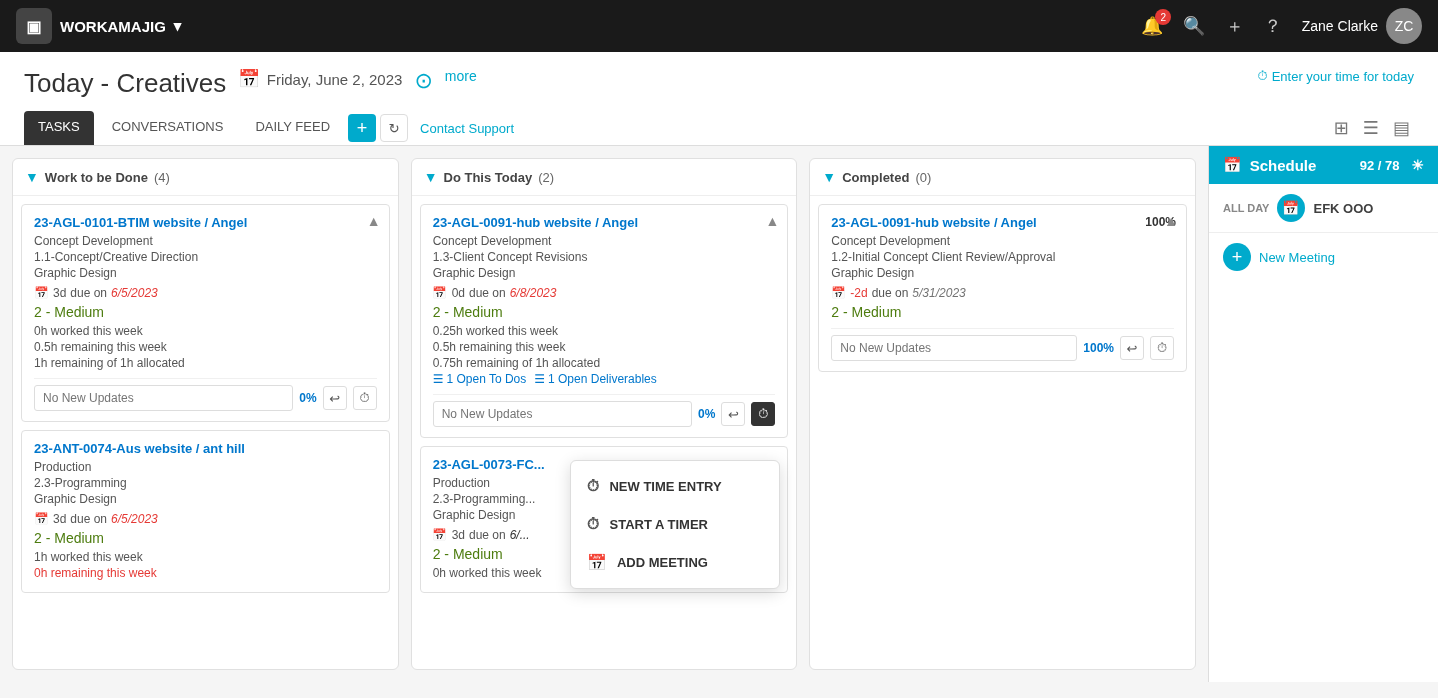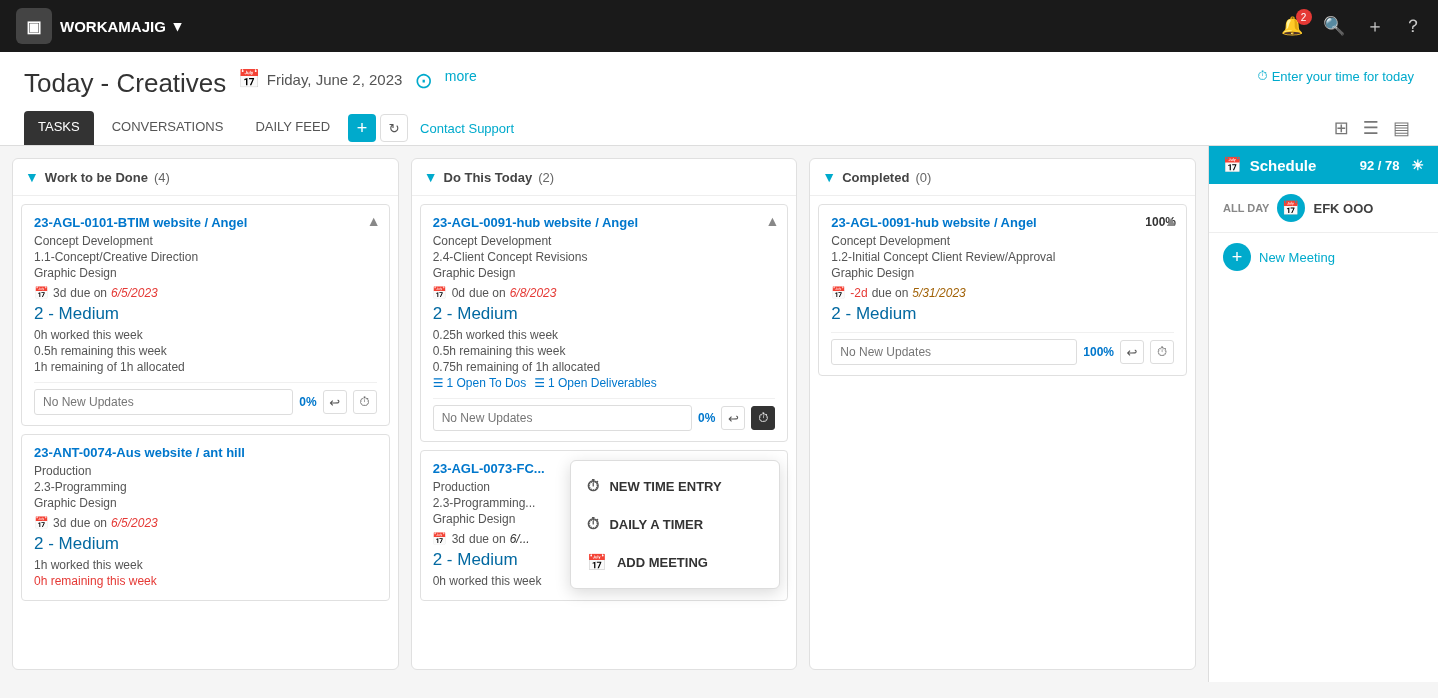--- a/index.html
+++ b/index.html
@@ -48,21 +48,21 @@
     .column-body { overflow-y: auto; flex: 1; padding: 8px; display: flex; flex-direction: column; gap: 8px; }
 
     
     .task-card { border: 1px solid #e0e0e0; border-radius: 4px; padding: 10px 12px; background: #fff; position: relative; }
     .task-card-title { color: #0077cc; font-size: 13px; font-weight: 600; cursor: pointer; margin-bottom: 4px; }
     .task-card-sub { color: #555; font-size: 12px; margin-bottom: 2px; }
     .task-card-dept { color: #555; font-size: 12px; margin-bottom: 6px; }
     .task-meta { display: flex; align-items: center; gap: 4px; font-size: 12px; color: #555; margin-bottom: 4px; }
     .task-meta .due { color: #e53935; font-style: italic; }
     .task-meta .due-ok { color: #333; }
-    .task-priority { font-size: 17px; color: #0369a1; margin-bottom: 4px; }
+    .task-priority { font-size: 14px; color: #4d7c0f; margin-bottom: 4px; }
     .task-time { font-size: 12px; color: #555; margin-bottom: 2px; }
     .task-card-footer { display: flex; align-items: center; gap: 6px; margin-top: 8px; border-top: 1px solid #f0f0f0; padding-top: 6px; }
     .task-card-footer input { flex: 1; border: 1px solid #ddd; border-radius: 3px; padding: 5px 8px; font-size: 12px; color: #999; }
     .task-pct { font-size: 12px; color: #0077cc; font-weight: 600; }
     .task-action-btn { background: none; border: 1px solid #ddd; border-radius: 3px; width: 24px; height: 24px; cursor: pointer; display: flex; align-items: center; justify-content: center; font-size: 13px; color: #555; }
     .task-action-btn.dark { background: #333; color: #fff; border-color: #333; }
     .expand-btn { position: absolute; right: 8px; top: 8px; background: none; border: none; cursor: pointer; color: #888; font-size: 14px; }
     .task-links { display: flex; align-items: center; gap: 8px; font-size: 12px; color: #0077cc; margin-bottom: 6px; }
     .task-links span { display: flex; align-items: center; gap: 3px; }
     .pct-badge { font-size: 12px; font-weight: 600; position: absolute; top: 10px; right: 10px; }
@@ -96,20 +96,26 @@
   </div>
   <div class="header-spacer"></div>
   <div class="header-icons">
     <div class="header-icon-btn">
       🔔
       <span class="badge">2</span>
     </div>
     <div class="header-icon-btn">🔍</div>
     <div class="header-icon-btn">＋</div>
     <div class="header-icon-btn">？</div>
+    <div class="header-user">
+      <span>Zane Clarke</span>
+      <div class="avatar">
+        <span>ZC</span>
+      </div>
+    </div>
   </div>
 </div>
 
 <div class="page-header">
   <div class="page-title-row">
     <h1 class="page-title">Today - Creatives</h1>
     <div class="page-date">
       <span class="page-date-icon">📅</span>
       <span>Friday, June 2, 2023</span>
     </div>
@@ -193,21 +199,21 @@
       <div class="column-header">
         <span class="column-header-arrow">▼</span>
         <span>Do This Today</span>
         <span class="column-count">(2)</span>
       </div>
       <div class="column-body">
 
         <div class="task-card">
           <div class="task-card-title">23-AGL-0091-hub website / Angel</div>
           <div class="task-card-sub">Concept Development</div>
-          <div class="task-card-sub">2.4-Client Concept Revisions</div>
+          <div class="task-card-sub">1.3-Client Concept Revisions</div>
           <div class="task-card-dept">Graphic Design</div>
           <div class="task-meta">
             <span>📅</span>
             <span>0d</span>
             <span>due on</span>
             <span class="due" style="font-style:italic; color:#e53935;">6/8/2023</span>
           </div>
           <div class="task-priority">2 - Medium</div>
           <div class="task-time">0.25h worked this week</div>
           <div class="task-time">0.5h remaining this week</div>
@@ -254,21 +260,21 @@
         <div class="task-card" style="position:relative;">
           <span class="pct-badge" style="color:#333;">100%</span>
           <div class="task-card-title">23-AGL-0091-hub website / Angel</div>
           <div class="task-card-sub">Concept Development</div>
           <div class="task-card-sub">1.2-Initial Concept Client Review/Approval</div>
           <div class="task-card-dept">Graphic Design</div>
           <div class="task-meta">
             <span>📅</span>
             <span style="color:#e53935;text-align:center;">-2d</span>
             <span>due on</span>
-            <span class="due" style="font-style:italic; color:#a16207;">5/31/2023</span>
+            <span class="due" style="font-style:italic; color:#737373;">5/31/2023</span>
           </div>
           <div class="task-priority">2 - Medium</div>
           <button class="expand-btn">▲</button>
           <div class="task-card-footer">
             <input type="text" placeholder="No New Updates" style="">
             <span class="task-pct">100%</span>
             <button class="task-action-btn">↩</button>
             <button class="task-action-btn">⏱</button>
           </div>
         </div>
@@ -298,20 +304,20 @@
 </div>
 
 <div class="context-menu-wrapper">
   <div class="context-menu">
     <div class="context-menu-item">
       <span class="context-menu-icon">⏱</span>
       <span>NEW TIME ENTRY</span>
     </div>
     <div class="context-menu-item">
       <span class="context-menu-icon">⏱</span>
-      <span>DAILY A TIMER</span>
+      <span>START A TIMER</span>
     </div>
     <div class="context-menu-item">
       <span class="context-menu-icon">📅</span>
       <span>ADD MEETING</span>
     </div>
   </div>
 </div>
 
 </body></html>

